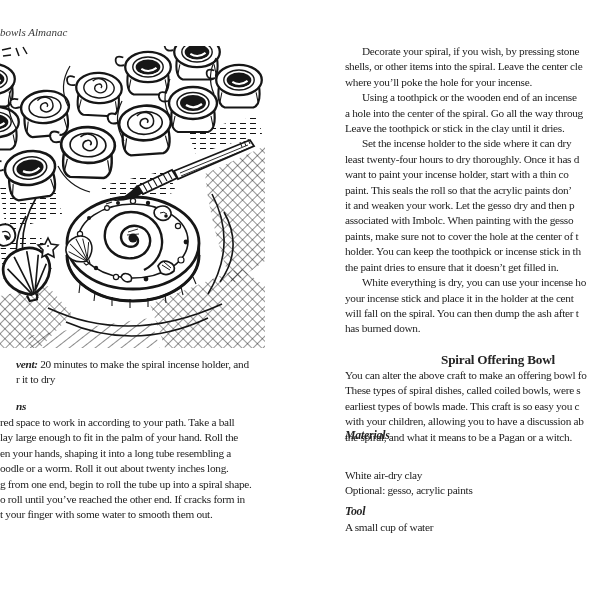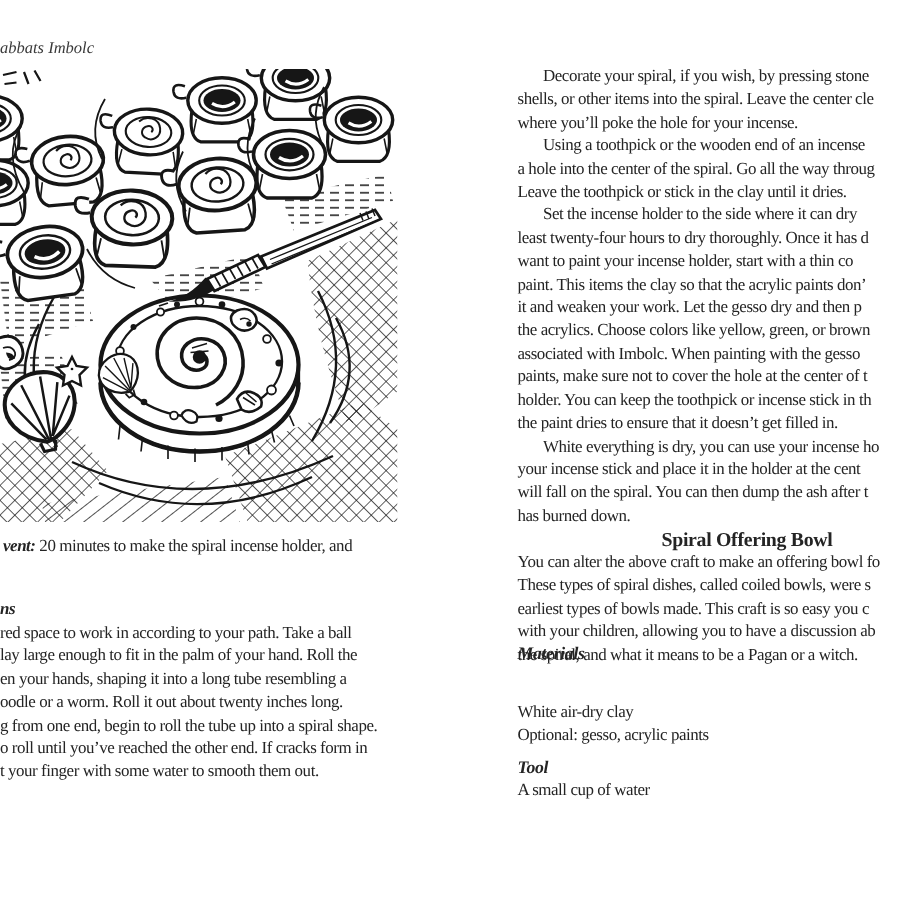--- a/index.html
+++ b/index.html
@@ -18,21 +18,21 @@
   .h-sub{font-weight:bold;font-style:italic;font-size:11.8px;letter-spacing:-0.2px;}
   svg .ln{stroke:#161616;fill:none;}
   svg .fw{fill:#ffffff;stroke:#161616;}
   svg .fb{fill:#161616;stroke:none;}
 </style>
 </head>
 <body>
 
 <div id="sheet">
 
-  <div class="abs runhead" style="left:0;top:26px;">abbats Imbolc</div>
+  <div class="abs runhead" style="left:0;top:26px;">bowls Almanac</div>
 
   <svg class="abs" style="left:0;top:46px;" width="265" height="302" viewBox="0 0 265 302" aria-hidden="true">
     <defs>
       <pattern id="ch" width="7" height="7" patternUnits="userSpaceOnUse" patternTransform="rotate(45)">
         <path d="M0,0H7M0,0V7" stroke="#161616" stroke-width="0.9" fill="none"></path>
       </pattern>
       <pattern id="sh" width="8" height="8" patternUnits="userSpaceOnUse" patternTransform="rotate(-38)">
         <path d="M0,0H8" stroke="#161616" stroke-width="1" fill="none"></path>
       </pattern>
       <pattern id="dh" width="10" height="5" patternUnits="userSpaceOnUse">
@@ -162,25 +162,26 @@
       <path class="fw" stroke-width="1.8" d="M174,125 L250,94 L254,100 L178,133 Z"></path>
       <path class="ln" stroke-width="0.9" d="M180,127 L248,99 M181,130 L249,102"></path>
       <path class="ln" stroke-width="1" d="M240,96 l2,5 M244,95 l2,5 M248,93 l2,5"></path>
     </g>
 
     <g class="ln" stroke-width="1.5">
       <path d="M2,4 l9,-2 M3,10 l8,-1 M16,2 l3,8 M23,1 l4,7"></path>
     </g>
   </svg>
 
-  <div class="abs" style="left:2px;top:357px;">
+  <div class="abs" style="left:16px;top:357px;">
       <div class="tl"><span class="bi">vent:</span><span> 20 minutes to make the spiral incense holder, and</span></div>
-    </div>
-
-  <div class="abs tl bi" style="left:0;top:399px;">ns</div>
+      <div class="tl">r it to dry</div>
+    </div>
+
+  <div class="abs tl bi" style="left:16px;top:399px;">ns</div>
 
   <div class="abs" style="left:0;top:415px;">
       <div class="tl">red space to work in according to your path. Take a ball</div>
       <div class="tl">lay large enough to fit in the palm of your hand. Roll the</div>
       <div class="tl">en your hands, shaping it into a long tube resembling a</div>
       <div class="tl">oodle or a worm. Roll it out about twenty inches long.</div>
       <div class="tl">g from one end, begin to roll the tube up into a spiral shape.</div>
       <div class="tl">o roll until you’ve reached the other end. If cracks form in</div>
       <div class="tl">t your finger with some water to smooth them out.</div>
     </div>
@@ -188,23 +189,22 @@
   <div class="abs" style="left:345px;top:44px;">
       <div class="tl ind">Decorate your spiral, if you wish, by pressing stone</div>
       <div class="tl">shells, or other items into the spiral. Leave the center cle</div>
       <div class="tl">where you’ll poke the hole for your incense.</div>
       <div class="tl ind">Using a toothpick or the wooden end of an incense</div>
       <div class="tl">a hole into the center of the spiral. Go all the way throug</div>
       <div class="tl">Leave the toothpick or stick in the clay until it dries.</div>
       <div class="tl ind">Set the incense holder to the side where it can dry</div>
       <div class="tl">least twenty-four hours to dry thoroughly. Once it has d</div>
       <div class="tl">want to paint your incense holder, start with a thin co</div>
-      <div class="tl">paint. This items the clay so that the acrylic paints don’</div>
+      <div class="tl">paint. This seals the roll so that the acrylic paints don’</div>
       <div class="tl">it and weaken your work. Let the gesso dry and then p</div>
-      <div class="tl">the acrylics. Choose colors like yellow, green, or brown</div>
       <div class="tl">associated with Imbolc. When painting with the gesso</div>
       <div class="tl">paints, make sure not to cover the hole at the center of t</div>
       <div class="tl">holder. You can keep the toothpick or incense stick in th</div>
       <div class="tl">the paint dries to ensure that it doesn’t get filled in.</div>
       <div class="tl ind">White everything is dry, you can use your incense ho</div>
       <div class="tl">your incense stick and place it in the holder at the cent</div>
       <div class="tl">will fall on the spiral. You can then dump the ash after t</div>
       <div class="tl">has burned down.</div>
     </div>
 

